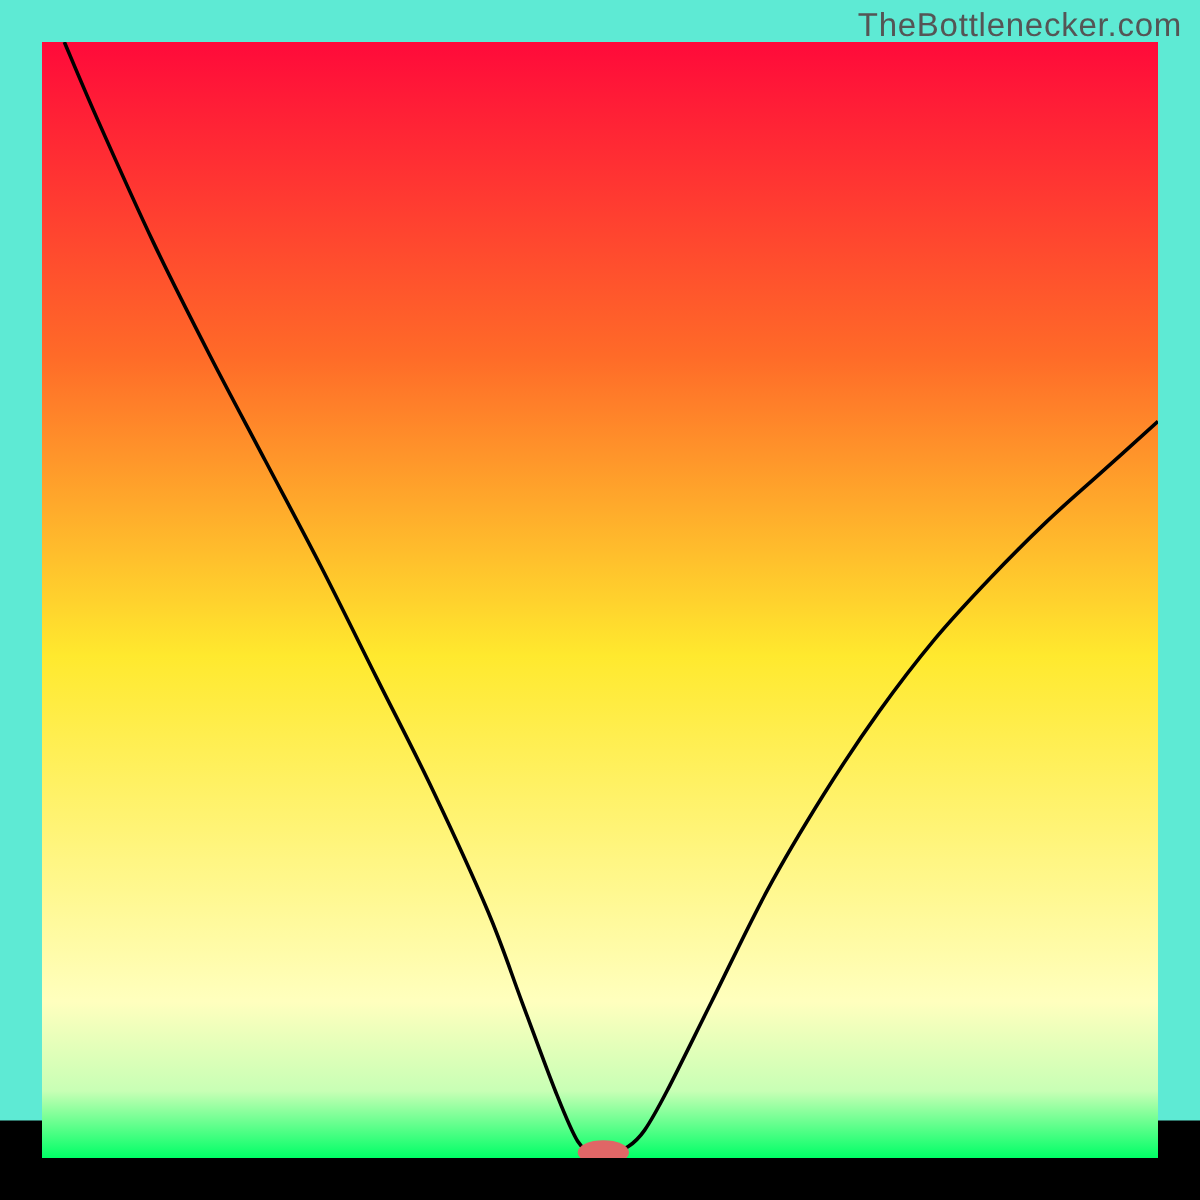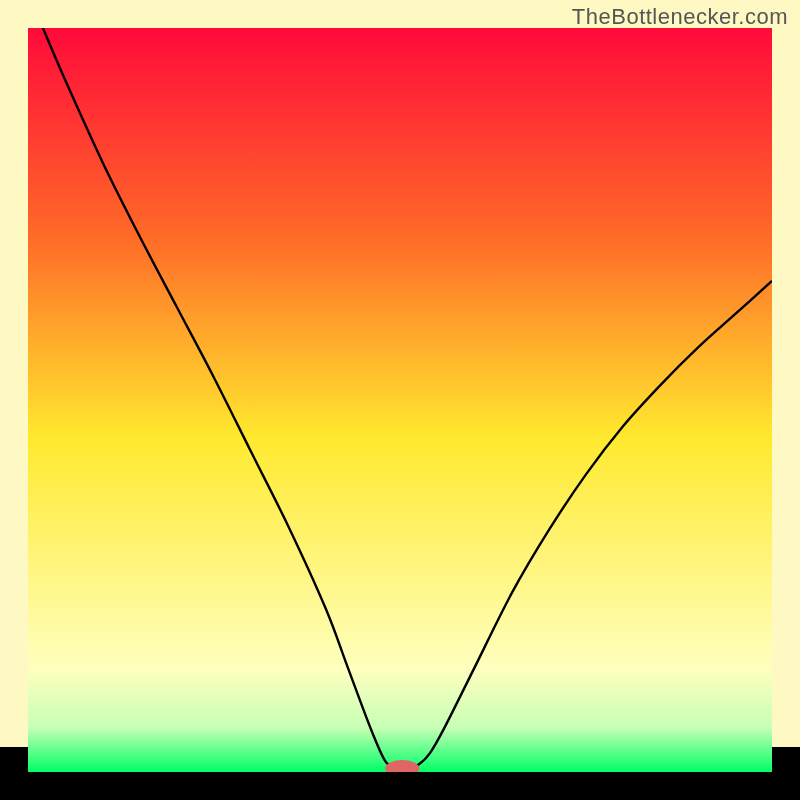--- a/index.html
+++ b/index.html
@@ -8,21 +8,21 @@
     width: 800px;
     height: 800px;
     background: #000;
     overflow: hidden;
     font-family: Arial, Helvetica, sans-serif;
   }
   .frame {
     position: relative;
     width: 800px;
     height: 747px;
-    background: #fef9c3;
+    background: #5eead4;
   }
   .watermark {
     position: absolute;
     top: 4px;
     right: 12px;
     color: #555;
     font-size: 22px;
     font-weight: 500;
     letter-spacing: 0.5px;
     z-index: 10;

